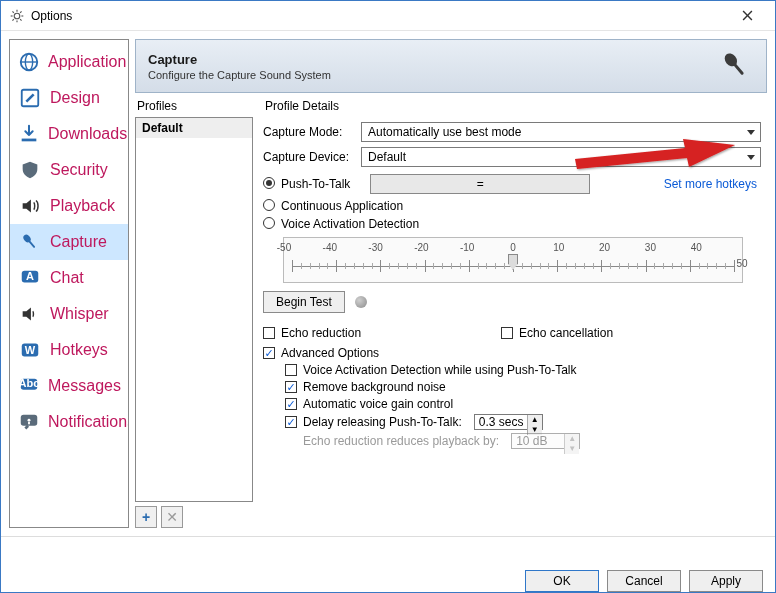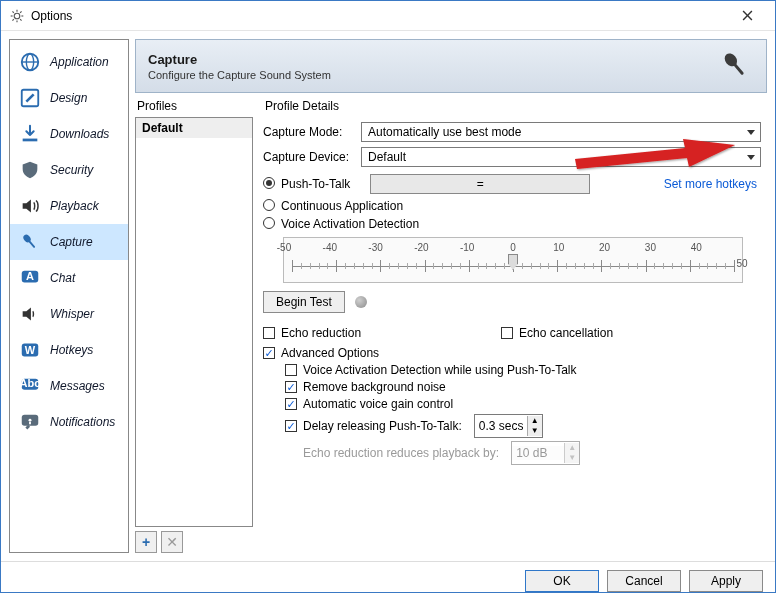--- a/index.html
+++ b/index.html
@@ -7,21 +7,21 @@
 .window { width: 776px; height: 593px; border: 1px solid #3a79c4; background: #fff; display: flex; flex-direction: column; position: relative; }
 .titlebar { height: 30px; display: flex; align-items: center; padding: 0 8px; border-bottom: 1px solid #e5e5e5; }
 .titlebar .ticon { width:16px; height:16px; margin-right:6px; display:flex; align-items:center; justify-content:center; }
 .titlebar .title { flex:1; font-size:12px; color:#000; }
 .titlebar .close { width:40px; height:28px; display:flex; align-items:center; justify-content:center; cursor:pointer; font-size:14px;}
 .body { flex:1; display:flex; padding:8px; gap:6px; overflow:hidden; }
 .sidebar { width:120px; border:1px solid #888; background:#fff; padding:4px 0; overflow:auto;}
 .side-item { display:flex; align-items:center; gap:8px; padding:6px 8px; cursor:pointer; }
 .side-item.selected { background:#cde7ff; }
 .side-item .sicon { width:24px; height:24px; display:flex; align-items:center; justify-content:center; }
-.side-item .slabel { font-size:12px; color:#0f172a;font-style:italic; }
+.side-item .slabel { font-size:16px; color:#be185d; }
 .main { flex:1; display:flex; flex-direction:column; }
 .header { background: linear-gradient(#e8eef5,#d4dde8); border:1px solid #9fb3c8; padding:8px 12px; display:flex; align-items:center; position:relative;}
 .header .htexts { flex:1; }
 .header .htitle { font-weight:bold; font-size:13px; color:#1a1a1a;}
 .header .hsub { font-size:11px; color:#333; margin-top:2px;}
 .header .hicon { width:36px; height:36px; }
 .cols { flex:1; display:flex; gap:0; margin-top:4px; overflow:hidden;}
 .profiles { width:118px; display:flex; flex-direction:column;}
 .section-label { font-size:12px; color:#000; padding:2px 0 4px 2px;}
 .profile-list { flex:1; border:1px solid #888; background:#fff; }
@@ -47,26 +47,26 @@
 .vad-slider .minor { position:absolute; top:5px; width:1px; height:6px; background:#aaa;}
 .vad-slider .lab { position:absolute; top:2px; font-size:10px; color:#555; transform:translateX(-50%);}
 .vad-slider .thumb { position:absolute; top:16px; width:10px; height:16px; transform:translateX(-50%); cursor:pointer; background:#dcdcdc; border:1px solid #888; clip-path: polygon(0 0,100% 0,100% 60%,50% 100%,0 60%);}
 .btn { height:22px; border:1px solid #8a8a8a; background:#efefef; padding:0 12px; cursor:pointer; font-size:12px;}
 .test-row { display:flex; align-items:center; gap:10px; margin:4px 0 10px 0;}
 .led { width:12px; height:12px; border-radius:50%; background:radial-gradient(circle at 35% 35%,#cfcfcf,#8b8b8b);}
 .check-row { display:flex; align-items:center; gap:6px; margin:3px 0;}
 .check { width:12px; height:12px; border:1px solid #333; display:inline-flex; align-items:center; justify-content:center; cursor:pointer; font-size:10px; line-height:10px;}
 .check.checked::after{content:"✓"; color:#0a5ad6; font-size:11px; line-height:11px;}
 .adv-children { margin-left:22px;}
-.spin { display:inline-flex; align-items:center; border:1px solid #7a7a7a; height:24px;}
+.spin { display:inline-flex; align-items:flex-start; border:1px solid #7a7a7a; height:16px;}
 .spin input { border:none; width:52px; padding:0 4px; font-size:12px;}
 .spin .sp-btns { display:flex; flex-direction:column; border-left:1px solid #aaa;}
 .spin .sp-btns div{ width:14px; height:10px; font-size:8px; text-align:center; line-height:9px; cursor:pointer; background:#eee;}
 .disabled-text { color:#9a9a9a;}
-.footer { height:31px; border-top:1px solid #ddd; display:flex; align-items:flex-start; justify-content:flex-end; gap:8px; padding:8px 12px;}
+.footer { height:56px; border-top:1px solid #ddd; display:flex; align-items:flex-end; justify-content:flex-end; gap:8px; padding:0 12px;}
 .footer .btn { width:74px; text-align:center;}
 .footer .btn.primary { border:1px solid #2f77c9;}
 .arrow { position:absolute; pointer-events:none;}
 </style>
 </head>
 <body>
 
 <div class="window">
 
   <div class="titlebar">

